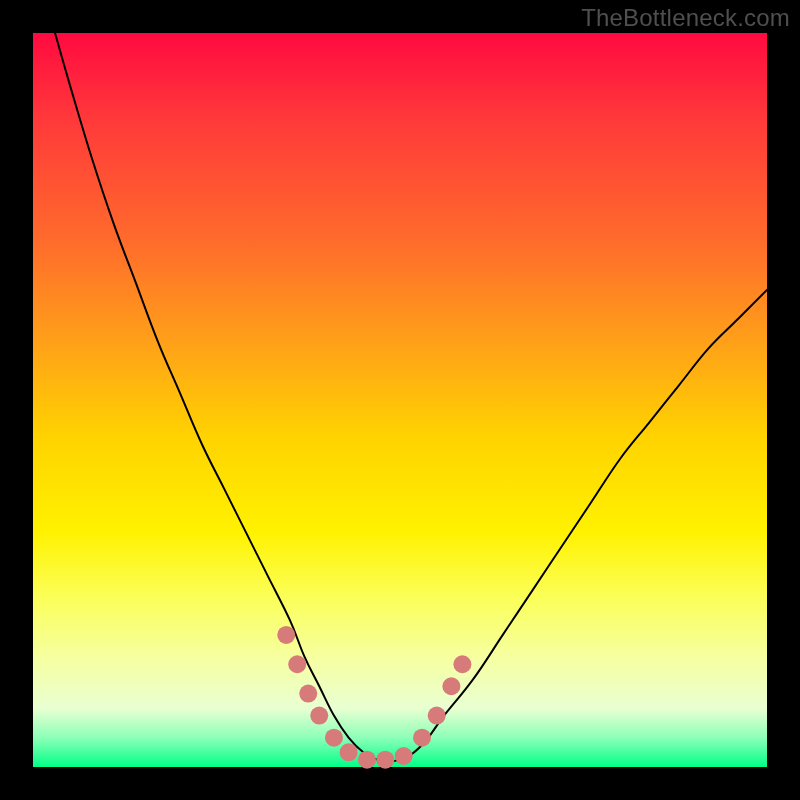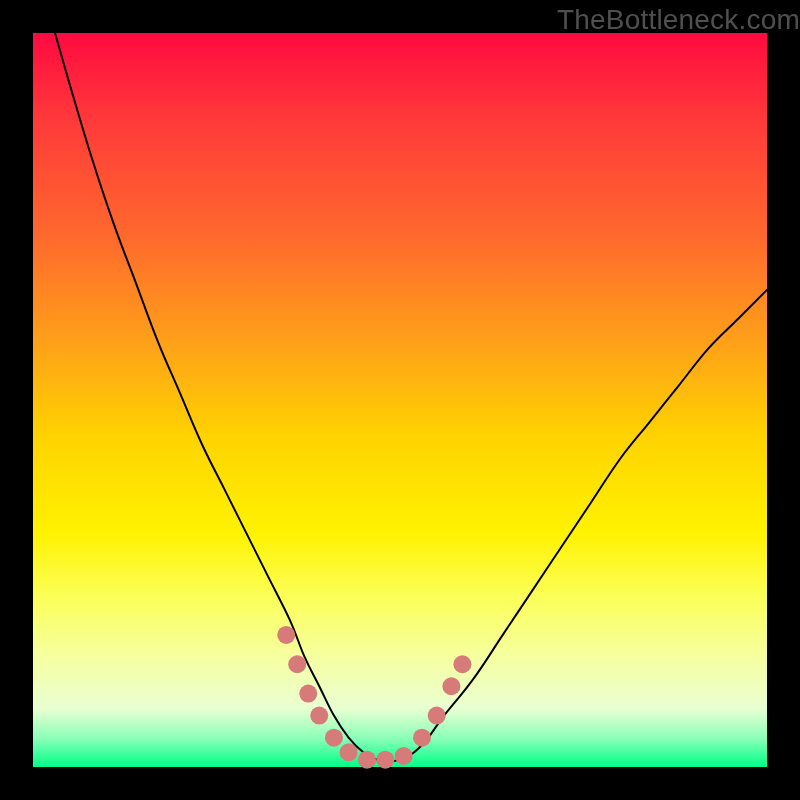--- a/index.html
+++ b/index.html
@@ -13,23 +13,23 @@
   }
   .frame {
     position: relative;
     width: 800px;
     height: 800px;
     background: #000;
   }
   .watermark {
     position: absolute;
     top: 4px;
-    right: 0;
+    right: 10px;
     color: #4f4f4f;
-    font-size: 28px;
+    font-size: 24px;
     font-weight: 500;
     letter-spacing: 0.2px;
     z-index: 20;
   }
   .plot {
     position: absolute;
     left: 33px;
     top: 33px;
     width: 734px;
     height: 734px;

